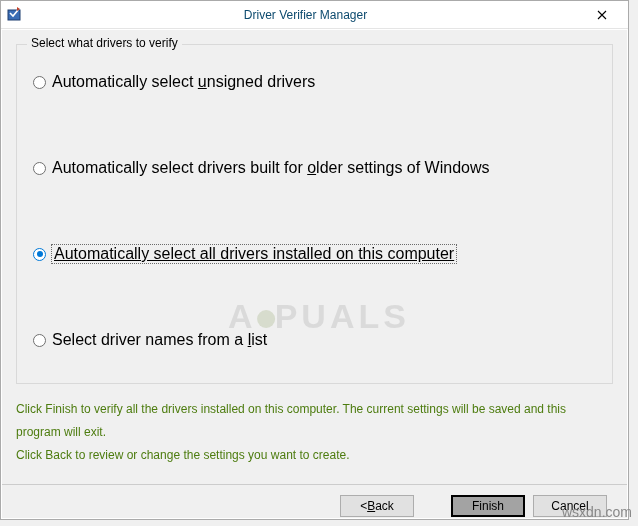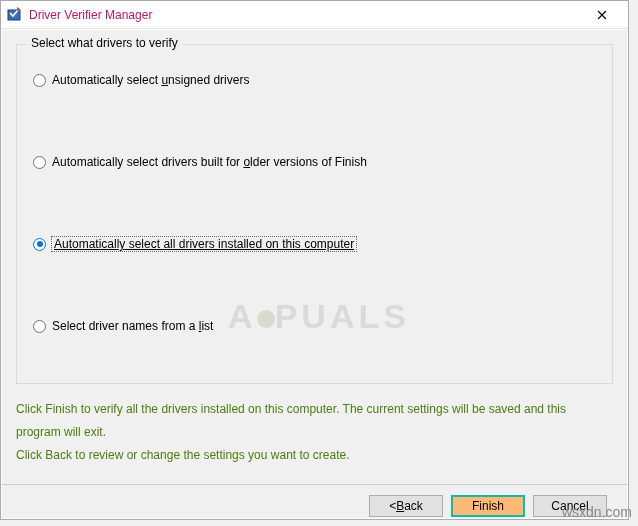--- a/index.html
+++ b/index.html
@@ -31,21 +31,22 @@
     }
     .titlebar .icon {
       width: 16px; height: 16px;
       display: inline-flex;
       align-items: center; justify-content: center;
       margin-right: 6px;
     }
     .titlebar .title {
       flex: 1;
       font-size: 12px;
-      color: #be185d;
+      color: #0c4a6e;
+      text-align: center;
     }
     .titlebar .close {
       width: 40px; height: 28px;
       display: flex; align-items: center; justify-content: center;
       font-size: 13px;
     }
     .client {
       background: #f0f0f0;
       position: absolute;
       left: 1px; right: 1px; top: 29px; bottom: 1px;
@@ -63,21 +64,21 @@
       left: 10px;
       background: #f0f0f0;
       padding: 0 4px;
       font-size: 12px;
       text-align: right;
     }
     .radio-row {
       display: flex;
       align-items: center;
       gap: 6px;
-      font-size: 12px;
+      font-size: 16px;
       margin-bottom: 68px;
     }
     .radio-row.selected-label {
       padding-right: 0;
     }
     .radio-row.last { margin-bottom: 0; text-align: right; }
     .radio {
       width: 13px; height: 13px;
       border: 1px solid #707070;
       border-radius: 50%;
@@ -123,22 +124,23 @@
       min-width: 74px;
       height: 22px;
       padding: 0 12px;
       font-size: 12px;
       background: #e1e1e1;
       border: 1px solid #adadad;
       display: inline-flex;
       align-items: center; justify-content: center;
     }
     .btn.default {
-      border: 2px solid #14b8a6;
-      background: #fdba74;
+      border: 2px solid #000000;
+      background: #a3a3a3;
+      margin-left: 29px;
     }
     .watermark {
       position: absolute;
       left: 50%; top: 297px;
       transform: translateX(-50%);
       font-size: 34px;
       font-weight: 700;
       color: rgba(120,120,120,0.18);
       letter-spacing: 4px;
       pointer-events: none;
@@ -185,21 +187,21 @@
     <div class="groupbox">
       <div class="group-title">Select what drivers to verify</div>
 
       <div class="radio-row">
         <span class="radio"></span>
         <span><span>Automatically select </span><span class="accel">u</span><span>nsigned drivers</span></span>
       </div>
 
       <div class="radio-row">
         <span class="radio"></span>
-        <span><span>Automatically select drivers built for </span><span class="accel">o</span><span>lder versions of Finish</span></span>
+        <span><span>Automatically select drivers built for </span><span class="accel">o</span><span>lder settings of Windows</span></span>
       </div>
 
       <div class="radio-row selected-label">
         <span class="radio checked"></span>
         <span class="focus-rect"><span>Automatically select </span><span class="accel">a</span><span>ll drivers installed on this computer</span></span>
       </div>
 
       <div class="radio-row last">
         <span class="radio"></span>
         <span><span>Select driver names from a </span><span class="accel">l</span><span>ist</span></span>

